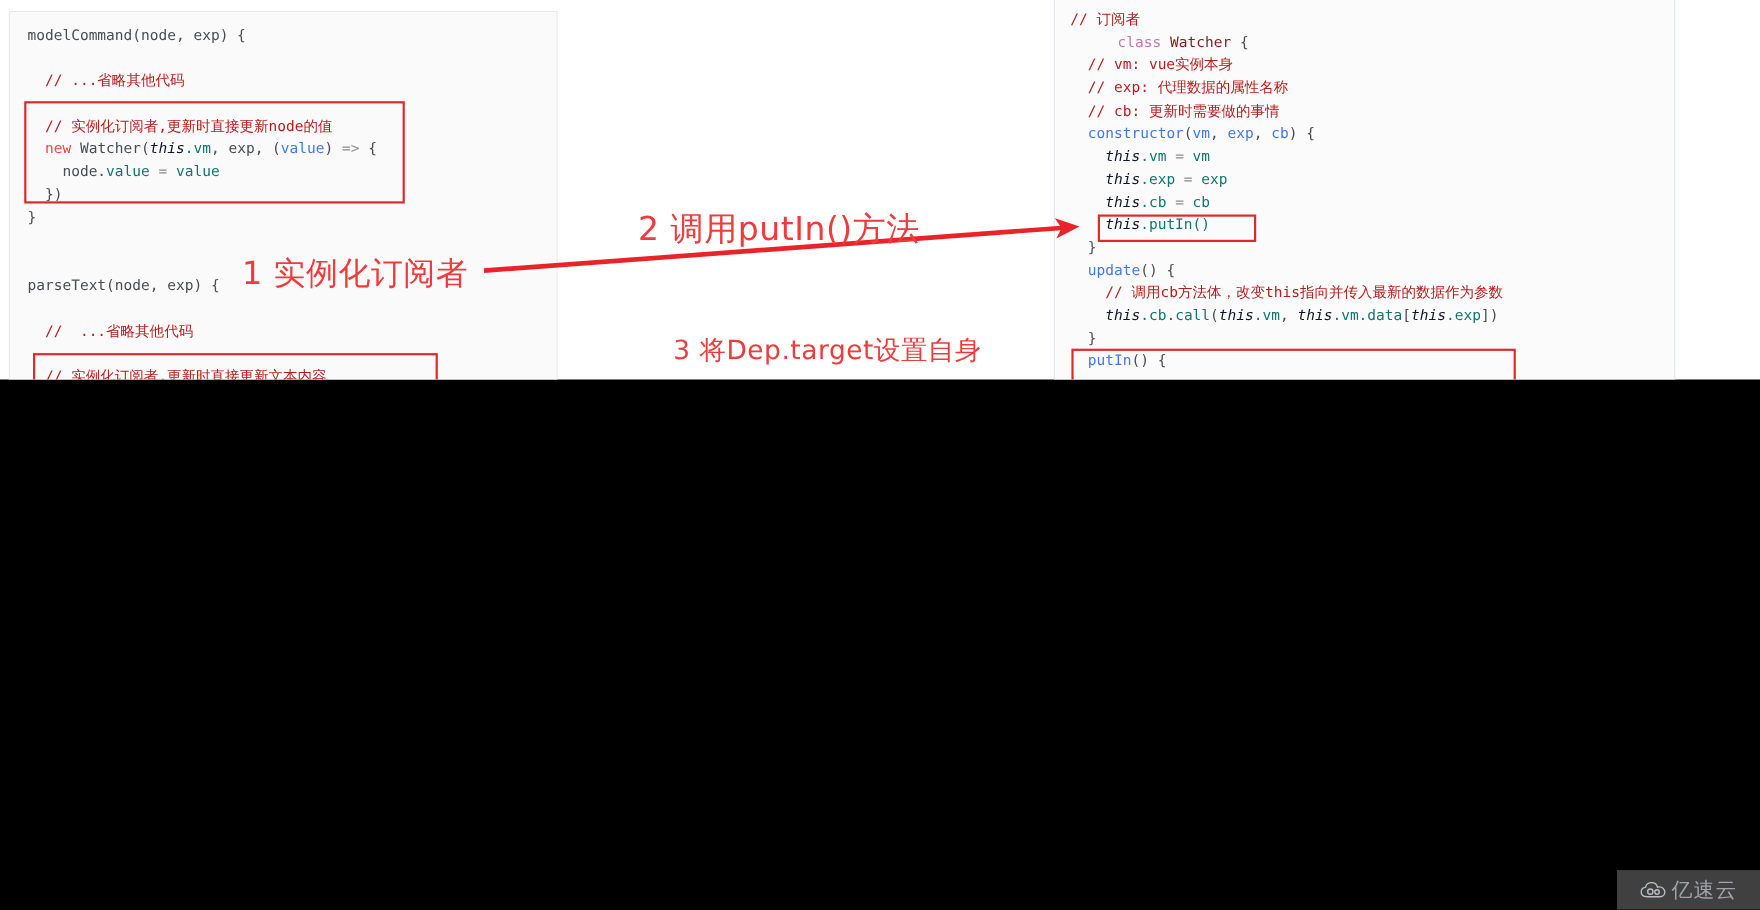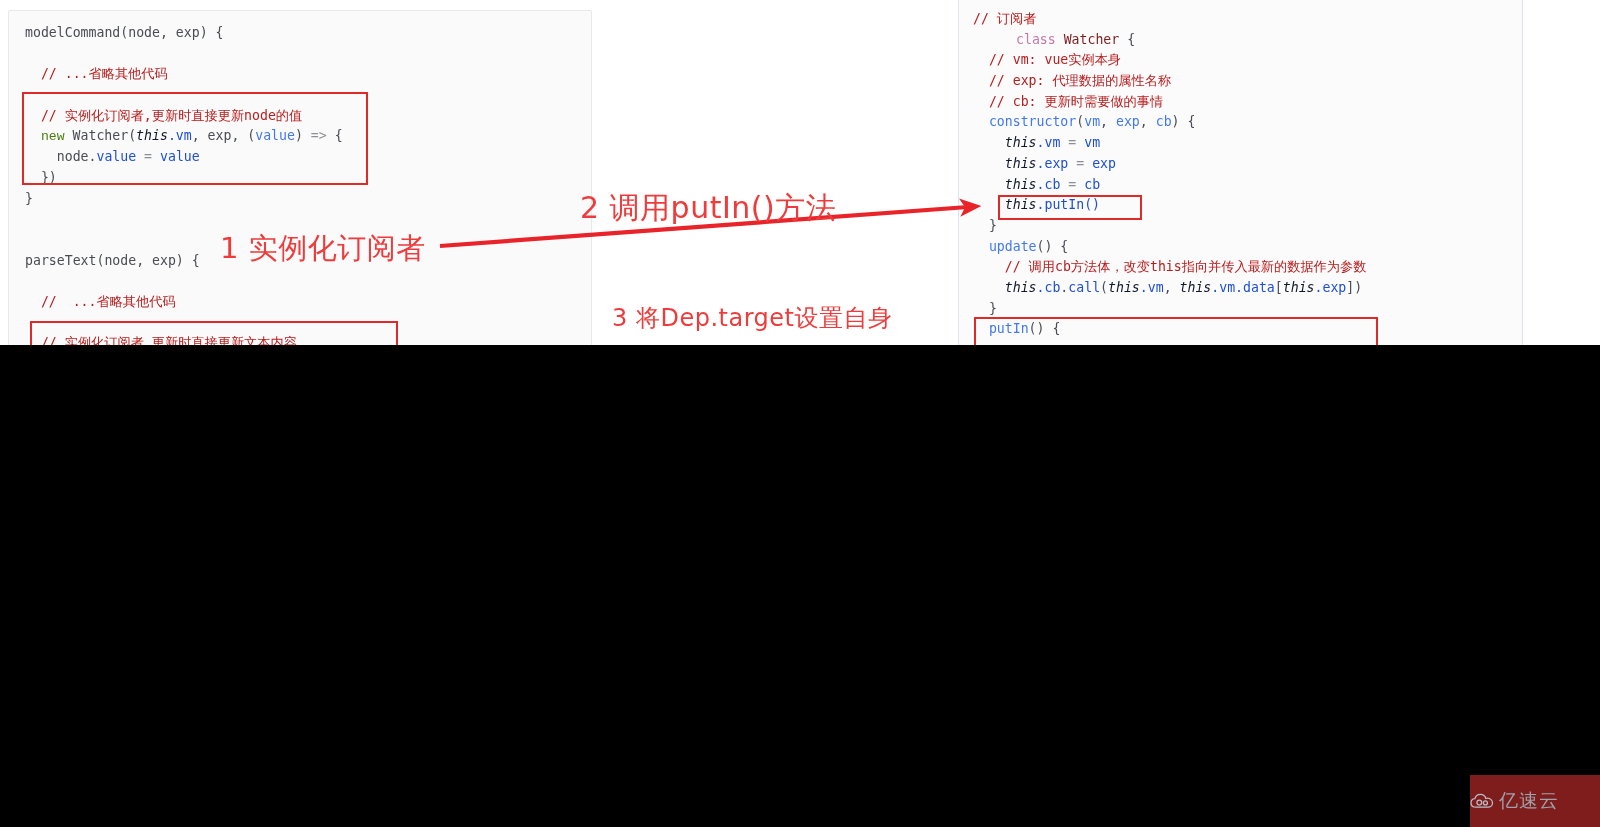--- a/index.html
+++ b/index.html
@@ -33,21 +33,21 @@
   .code-panel {
     position: absolute;
     background: #fafafa;
     border: 1px solid #e8e8e8;
     box-sizing: border-box;
     overflow: hidden;
   }
   #code-panel-left {
     left: 8px;
     top: 10px;
-    width: 584px;
+    width: 499px;
     height: 420px;
     border-radius: 2px;
   }
   #code-panel-right {
     left: 958px;
     top: -6px;
     width: 565px;
     height: 420px;
     border-radius: 2px;
     background: #fbfbfc;
@@ -60,24 +60,24 @@
     color: #383a42;
     white-space: pre;
     padding: 12px 0 0 16px;
   }
   #code-panel-right .code-body {
     padding: 14px 0 0 14px;
   }
   .ln { display: block; height: 20.7px; }
   
   .t-com  { color: #b91c1c; }
-  .t-kw   { color: #4d7c0f; font-family: Liberation Mono, monospace; }
+  .t-kw   { color: #ef4444; }
   .t-kw2  { color: #c678aa; margin-left: 43px; }
   .t-this { color: #0f172a; font-style: italic; }
-  .t-prop { color: #1d4ed8; }
+  .t-prop { color: #0f766e; }
   .t-fn   { color: #4078f2; }
   .t-cls  { color: #7f1d1d; }
   .t-plain{ color: #4a4c53; }
   .t-punc { color: #8d8f96; }
   .t-var  { color: #4078f2; }
 
   
   .redbox {
     position: absolute;
     border: 2px solid #e02a2a;
@@ -112,24 +112,25 @@
     height: 345px;
     pointer-events: none;
   }
 
   
   #watermark {
     position: absolute;
     right: 0;
     bottom: 0;
     width: 130px;
-    height: 52px;
-    background: #7f1d1d;
+    height: 36px;
+    background: #404040;
     display: flex;
     align-items: center;
+    justify-content: center;
     gap: 5px;
   }
   #watermark .wm-text {
     font-family: "DejaVu Sans", "Liberation Sans", sans-serif;
     font-size: 19px;
     color: #9ea3ab;
     letter-spacing: 1px;
   }
   #watermark svg { display: block; }
 </style>

